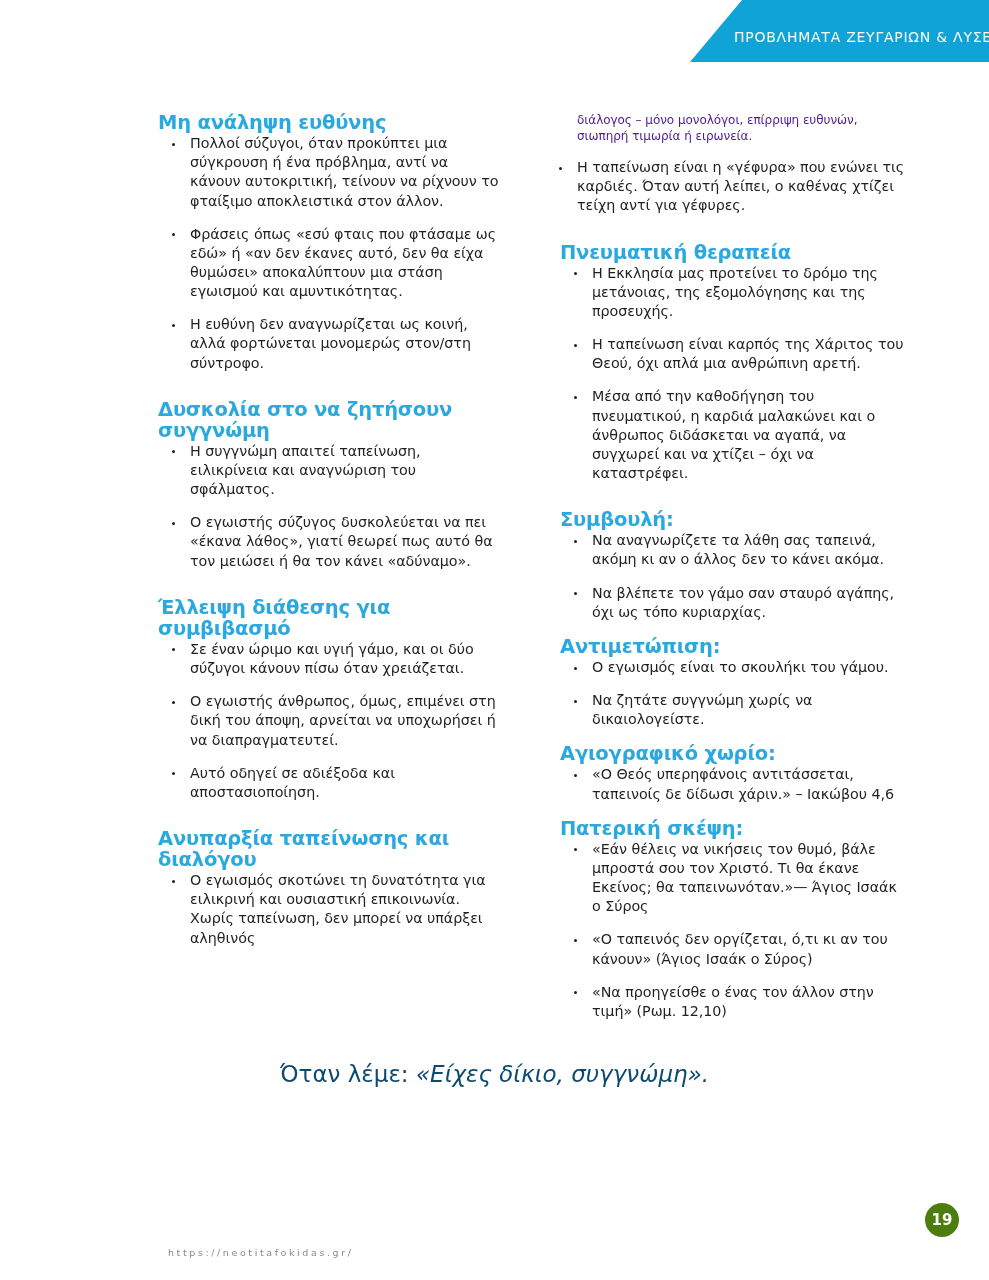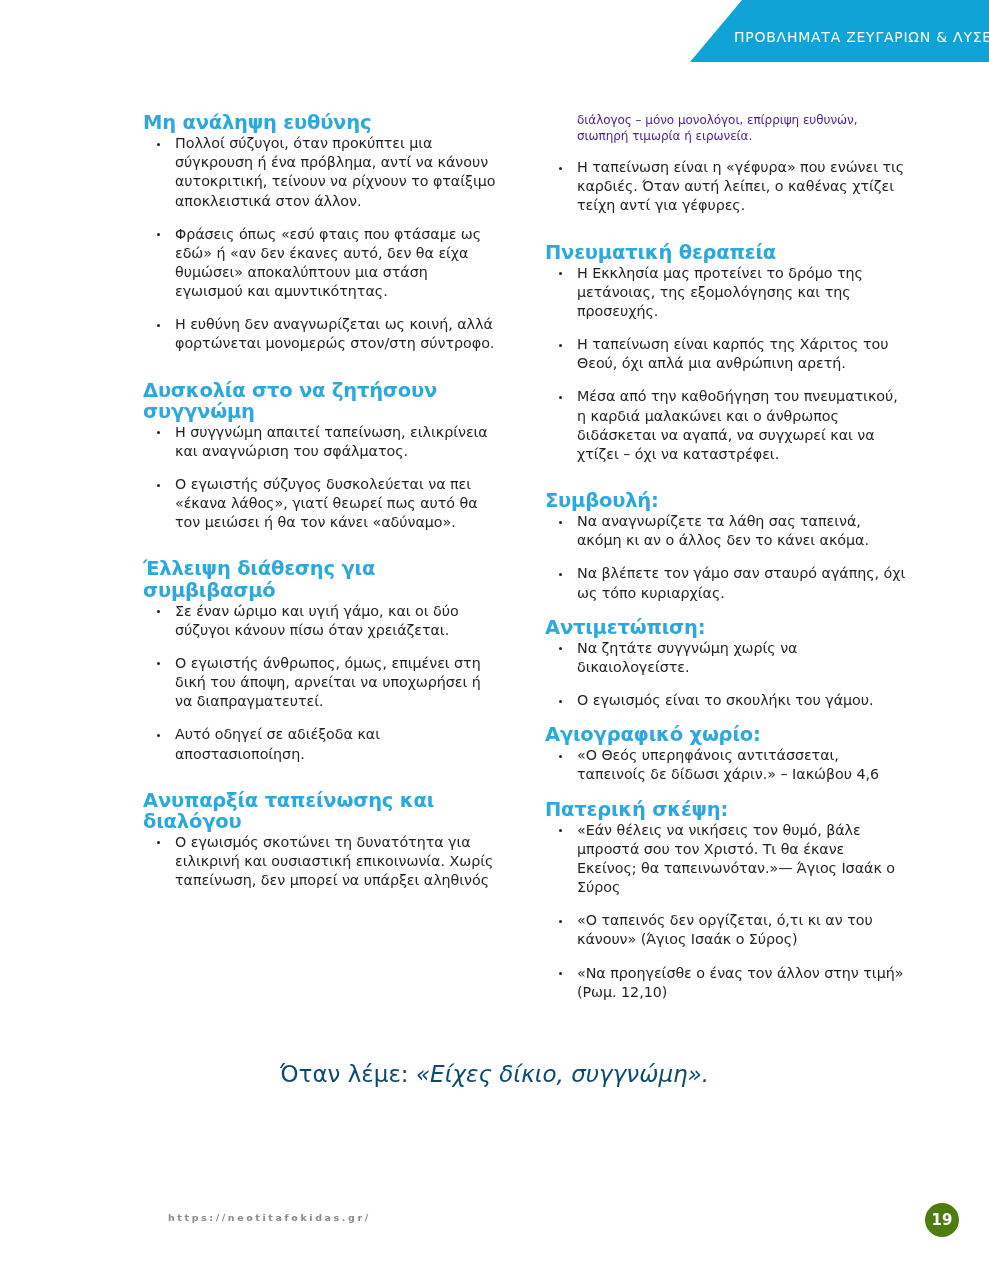--- a/index.html
+++ b/index.html
@@ -56,21 +56,21 @@
   
   h2.sec-title {
     margin: 0 0 1px 0;
     color: #2BA9DF;
     font-size: 19.5px;
     font-weight: bold;
     line-height: 1.08;
     letter-spacing: -0.2px;
     font-family: "DejaVu Sans", "Liberation Sans", sans-serif;
   }
-  .section { margin-bottom: 26px; }
+  .section { margin-bottom: 26px; margin-left: 15px; }
   .section:last-child { margin-bottom: 0; }
 
   
   ul.bullets {
     margin: 0;
     padding: 0;
     list-style: none;
   }
   ul.bullets > li {
     position: relative;
@@ -115,26 +115,25 @@
     line-height: 1.42;
   }
   .quote .line1 { display: block; }
   .quote .line2 { display: block; padding-left: 70px; }
   .quote em { font-style: italic; }
 
   
   .site-url {
     position: absolute;
     left: 168px;
-    top: 1212px;
+    top: 1247px;
     font-size: 9.5px;
     letter-spacing: 2.6px;
     color: #8a8a8f;
     font-family: "DejaVu Sans", "Liberation Sans", sans-serif;
-    font-weight: bold;
   }
 
   
   .page-badge {
     position: absolute;
     left: 925px;
     top: 1203px;
     width: 34px;
     height: 34px;
     border-radius: 50%;
@@ -262,25 +261,25 @@
           <span>Να βλέπετε τον γάμο σαν σταυρό αγάπης, όχι ως τόπο κυριαρχίας.</span>
         </li>
       </ul>
     </div>
 
     <div class="section" style="margin-bottom:14px;">
       <h2 class="sec-title">Αντιμετώπιση:</h2>
       <ul class="bullets">
         <li>
           <span class="dot"></span>
+          <span>Ο εγωισμός είναι το σκουλήκι του γάμου.</span>
+        </li>
+        <li>
+          <span class="dot"></span>
           <span>Να ζητάτε συγγνώμη χωρίς να δικαιολογείστε.</span>
-        </li>
-        <li>
-          <span class="dot"></span>
-          <span>Ο εγωισμός είναι το σκουλήκι του γάμου.</span>
         </li>
       </ul>
     </div>
 
     <div class="section" style="margin-bottom:14px;">
       <h2 class="sec-title">Αγιογραφικό χωρίο:</h2>
       <ul class="bullets">
         <li>
           <span class="dot"></span>
           <span>«Ο Θεός υπερηφάνοις αντιτάσσεται, ταπεινοίς δε δίδωσι χάριν.» – Ιακώβου 4,6</span>

